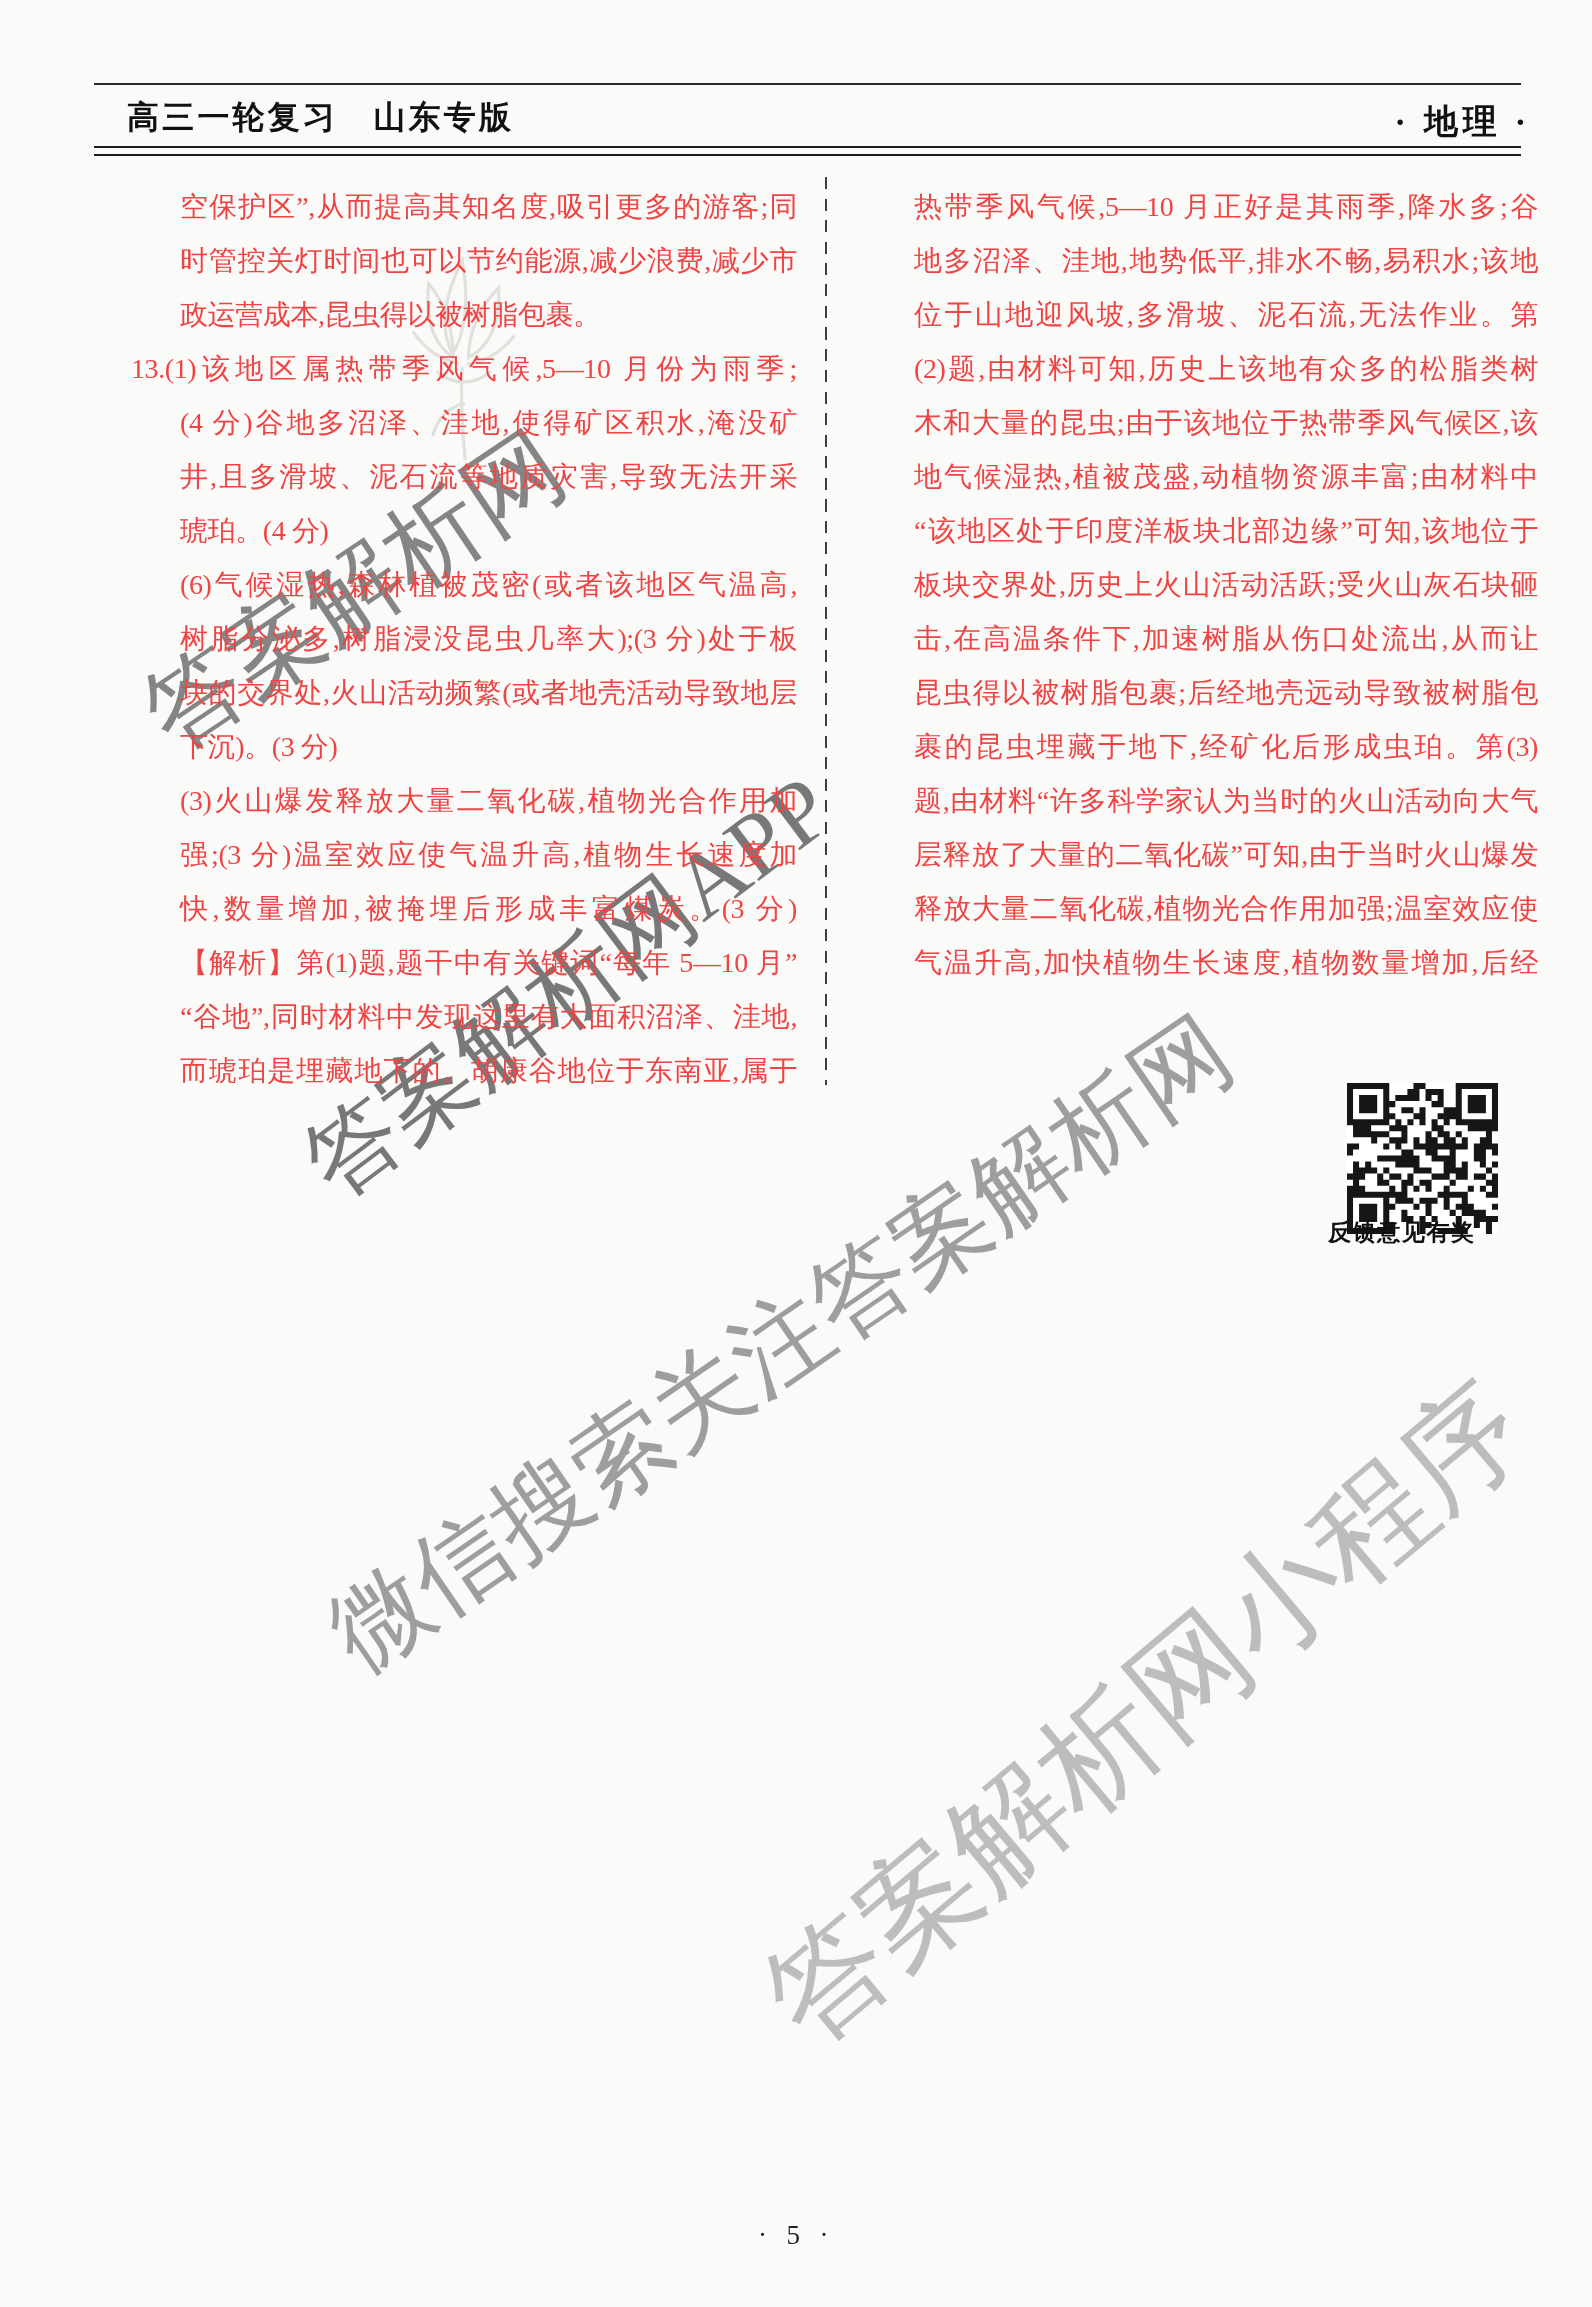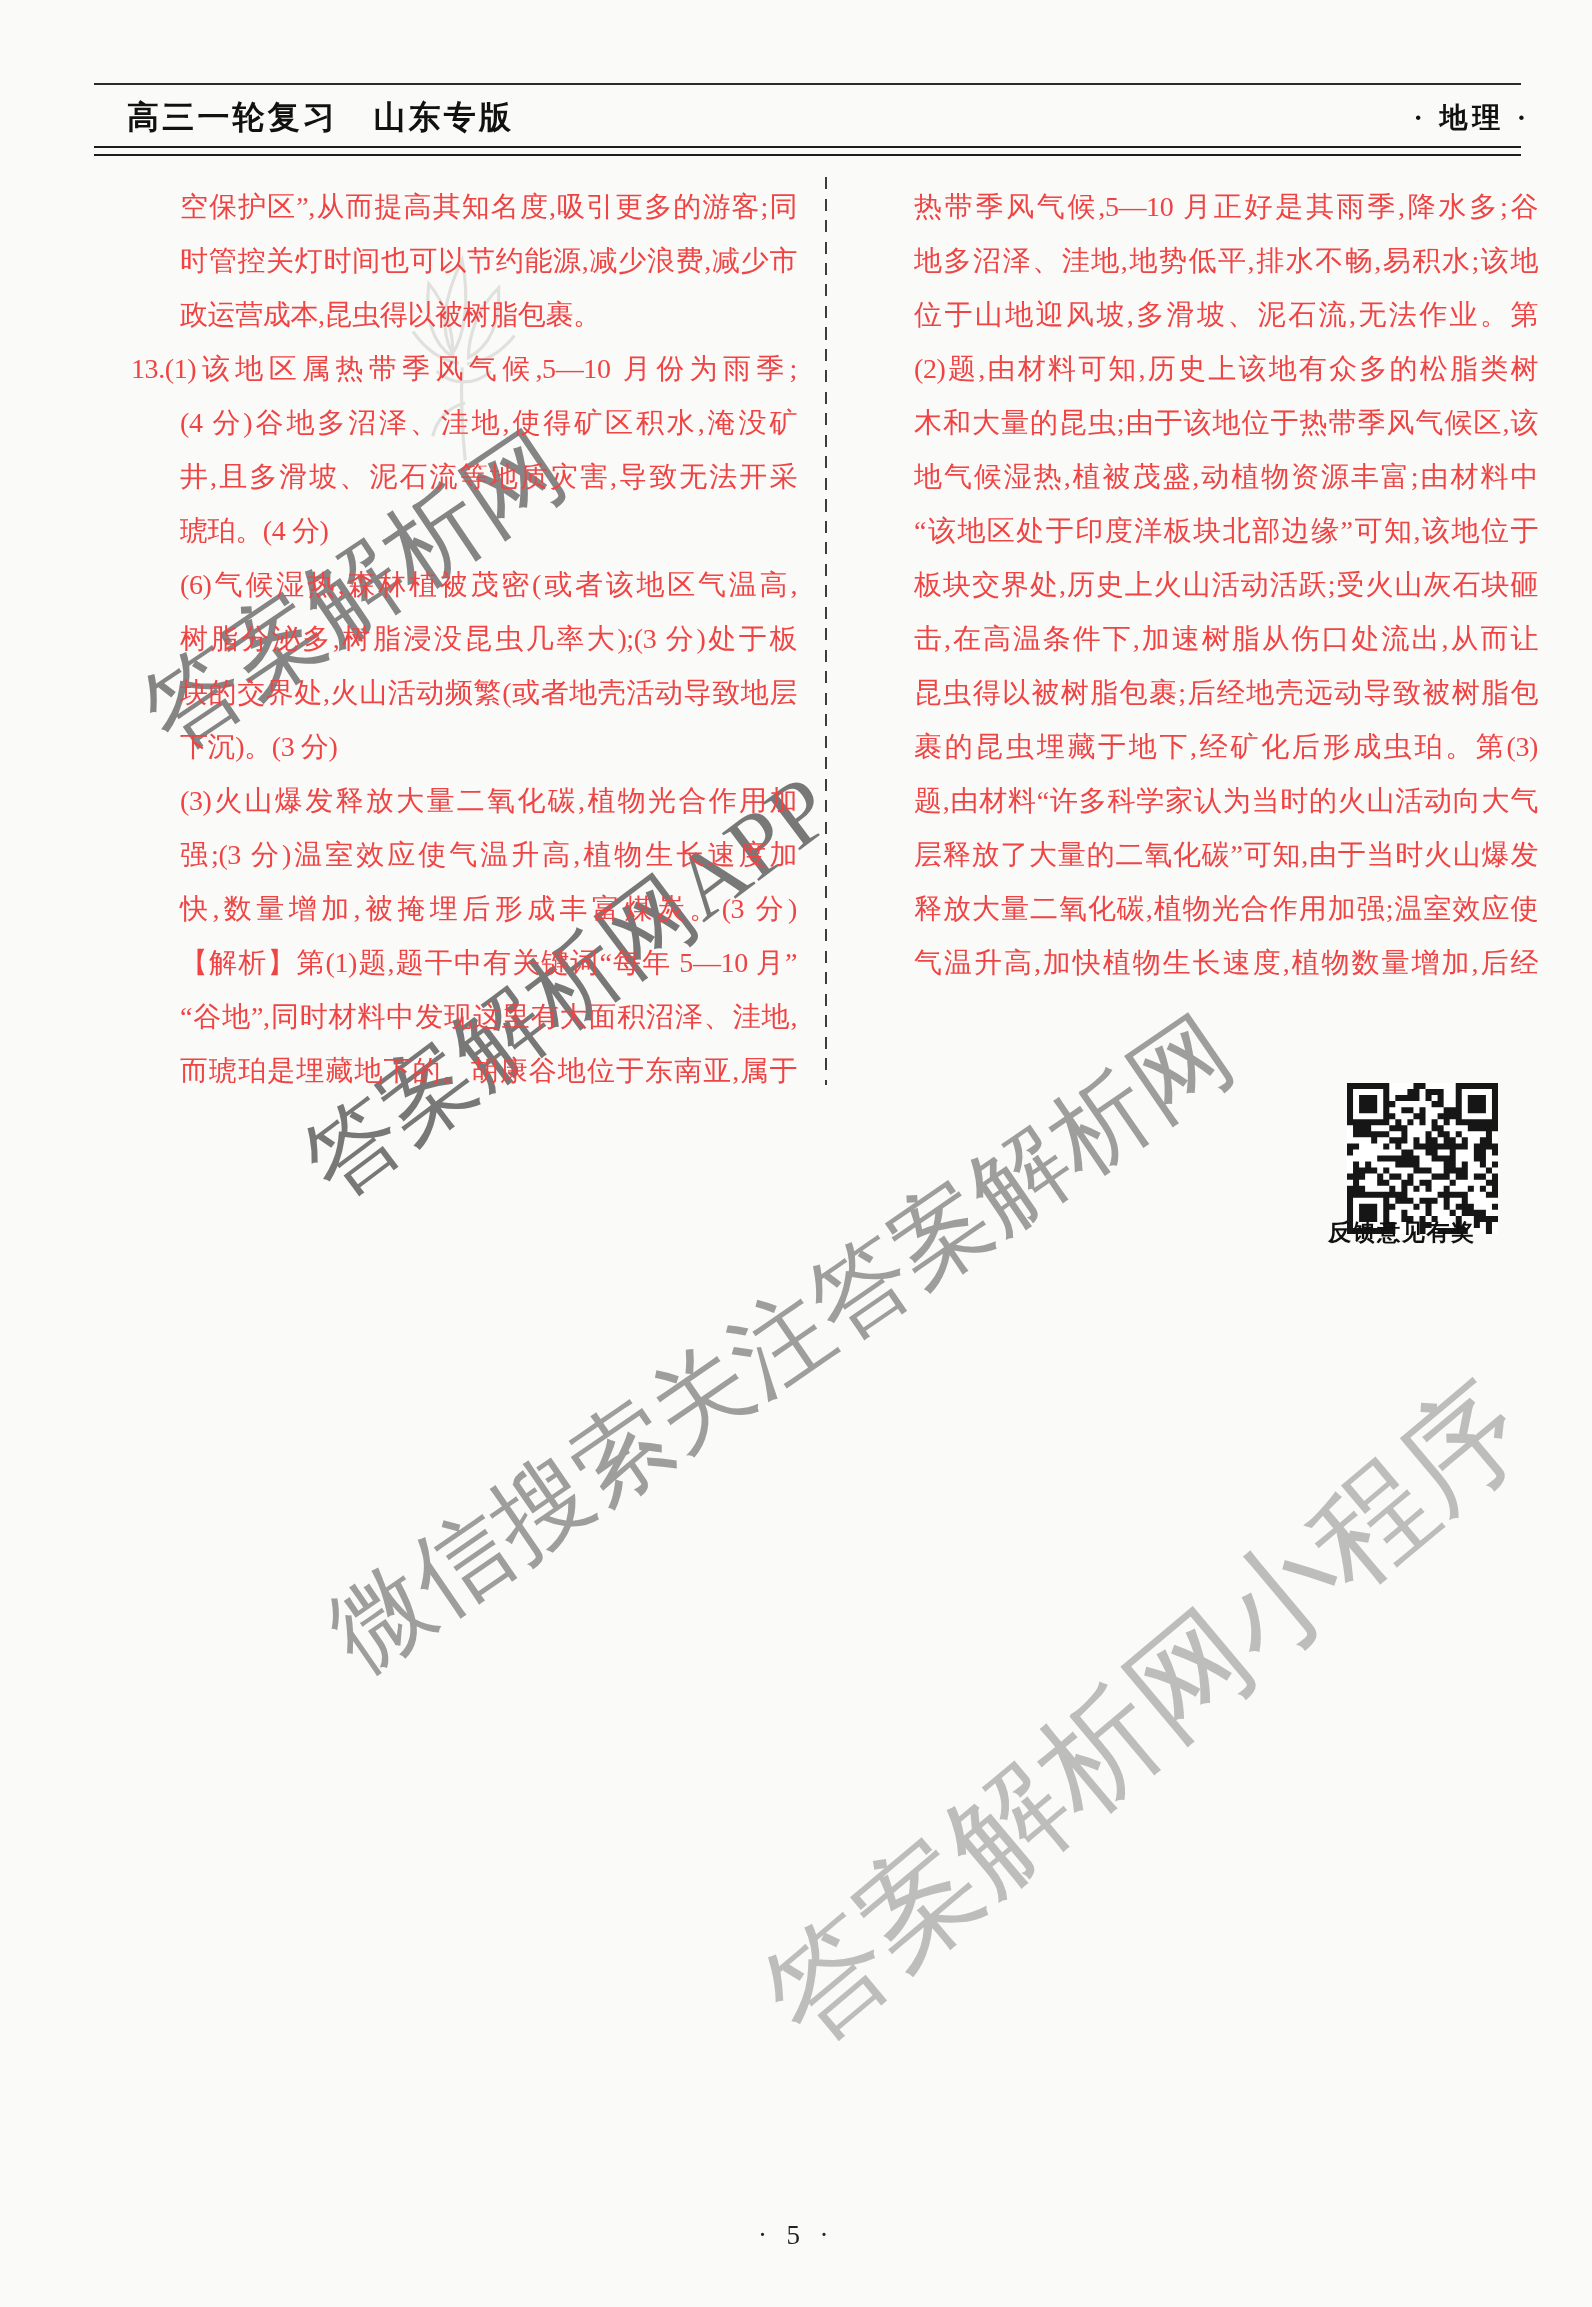--- a/index.html
+++ b/index.html
@@ -8,21 +8,21 @@
     background:#f7f7f5;
     font-family:"Liberation Serif","DejaVu Serif",serif;
     color:#1d1d1d;
     overflow:hidden;
   }
   #page{position:relative;width:1593px;height:2307px;background:#fafaf8;overflow:hidden;}
 
   
   .rule-top{position:absolute;left:94px;top:83px;width:1427px;height:1.6px;background:#2b2b2b;}
   .hdr-left{position:absolute;left:127px;top:96px;font-size:32px;font-weight:bold;letter-spacing:3.2px;color:#111;}
-  .hdr-right{position:absolute;right:62px;top:99px;font-size:28px;font-weight:bold;letter-spacing:4.8px;color:#111;}
+  .hdr-right{position:absolute;right:62px;top:99px;font-size:34px;font-weight:bold;letter-spacing:4.8px;color:#111;}
   .rule-dbl-a{position:absolute;left:94px;top:146px;width:1427px;height:2.4px;background:#1c1c1c;}
   .rule-dbl-b{position:absolute;left:94px;top:154px;width:1427px;height:2.4px;background:#1c1c1c;}
 
   
   .col{position:absolute;top:180px;font-size:28px;line-height:54px;letter-spacing:-0.4px;color:#ef4444;}
   .col-left{left:131px;width:666px;}
   .col-right{left:865px;width:673px;}
   .tl{white-space:nowrap;text-align:justify;text-align-last:justify;}
   .tl.nofill{text-align:left;text-align-last:left;}
   .tl.cont{padding-left:49px;text-align:justify;text-align-last:justify;}

